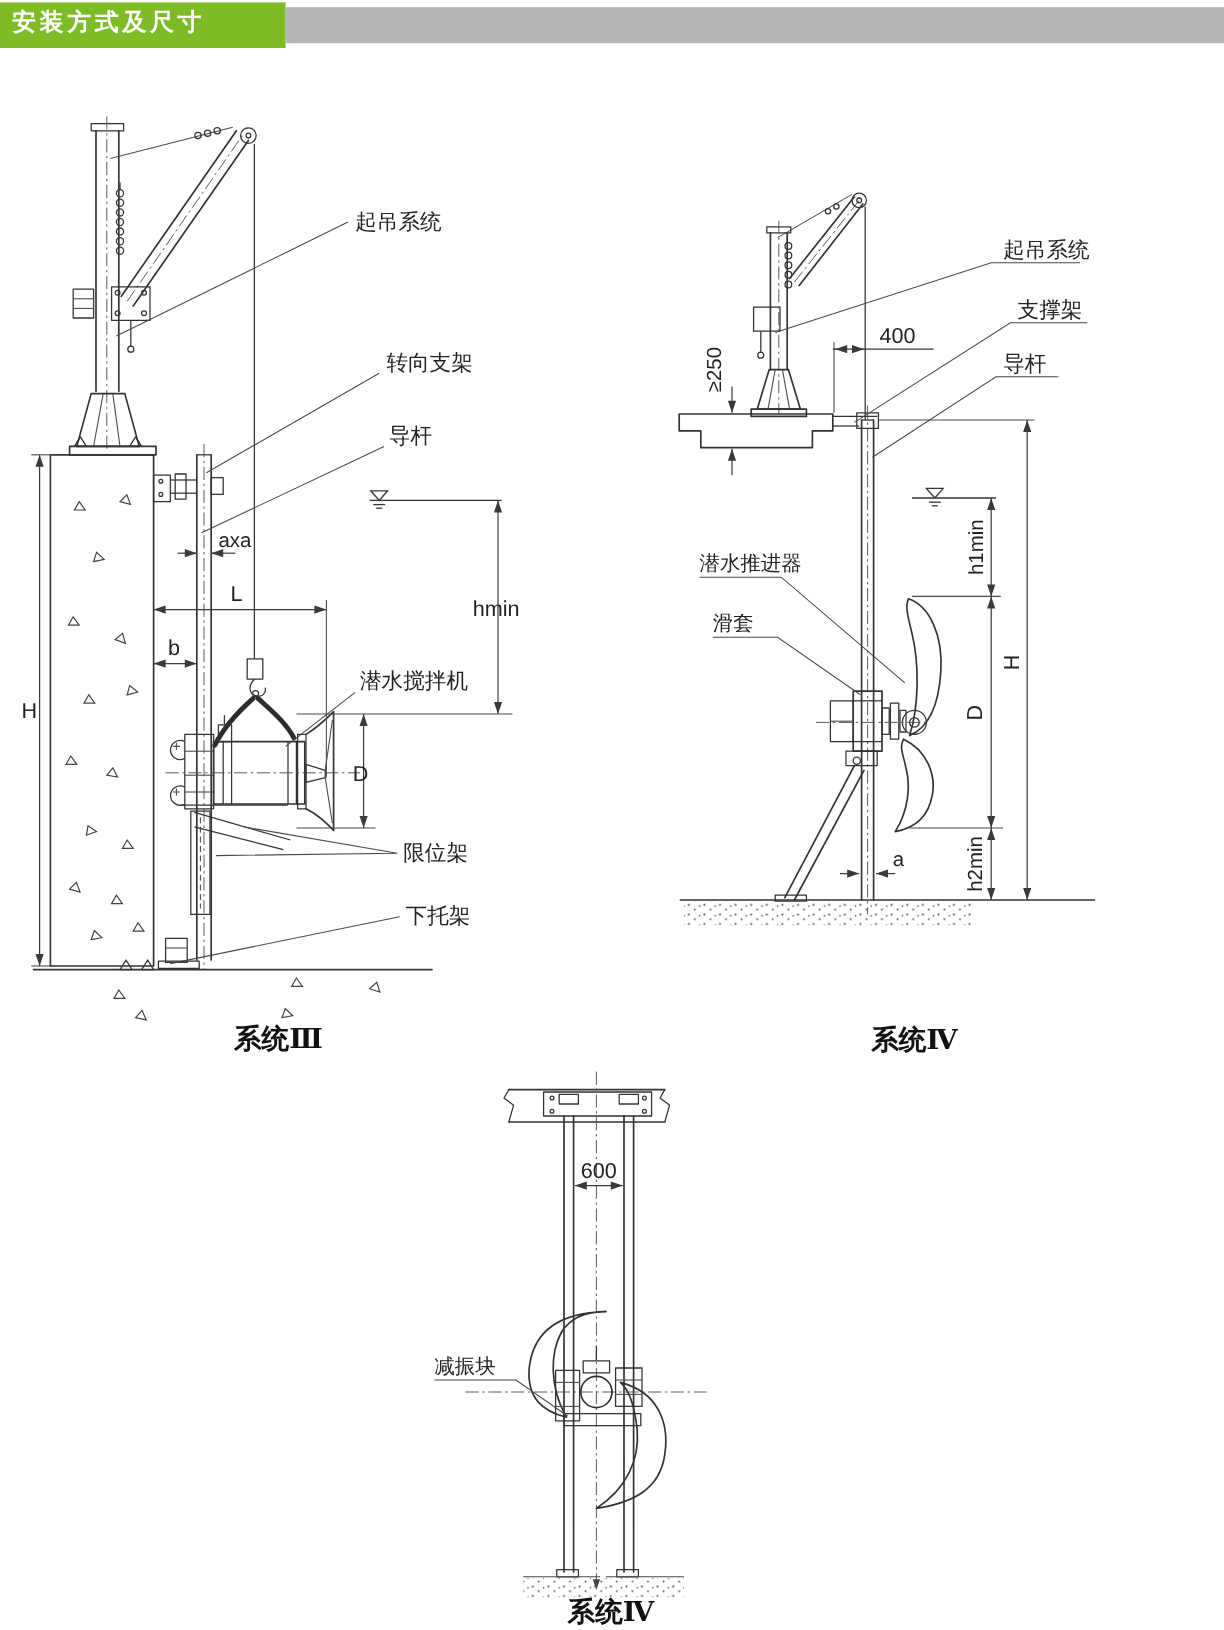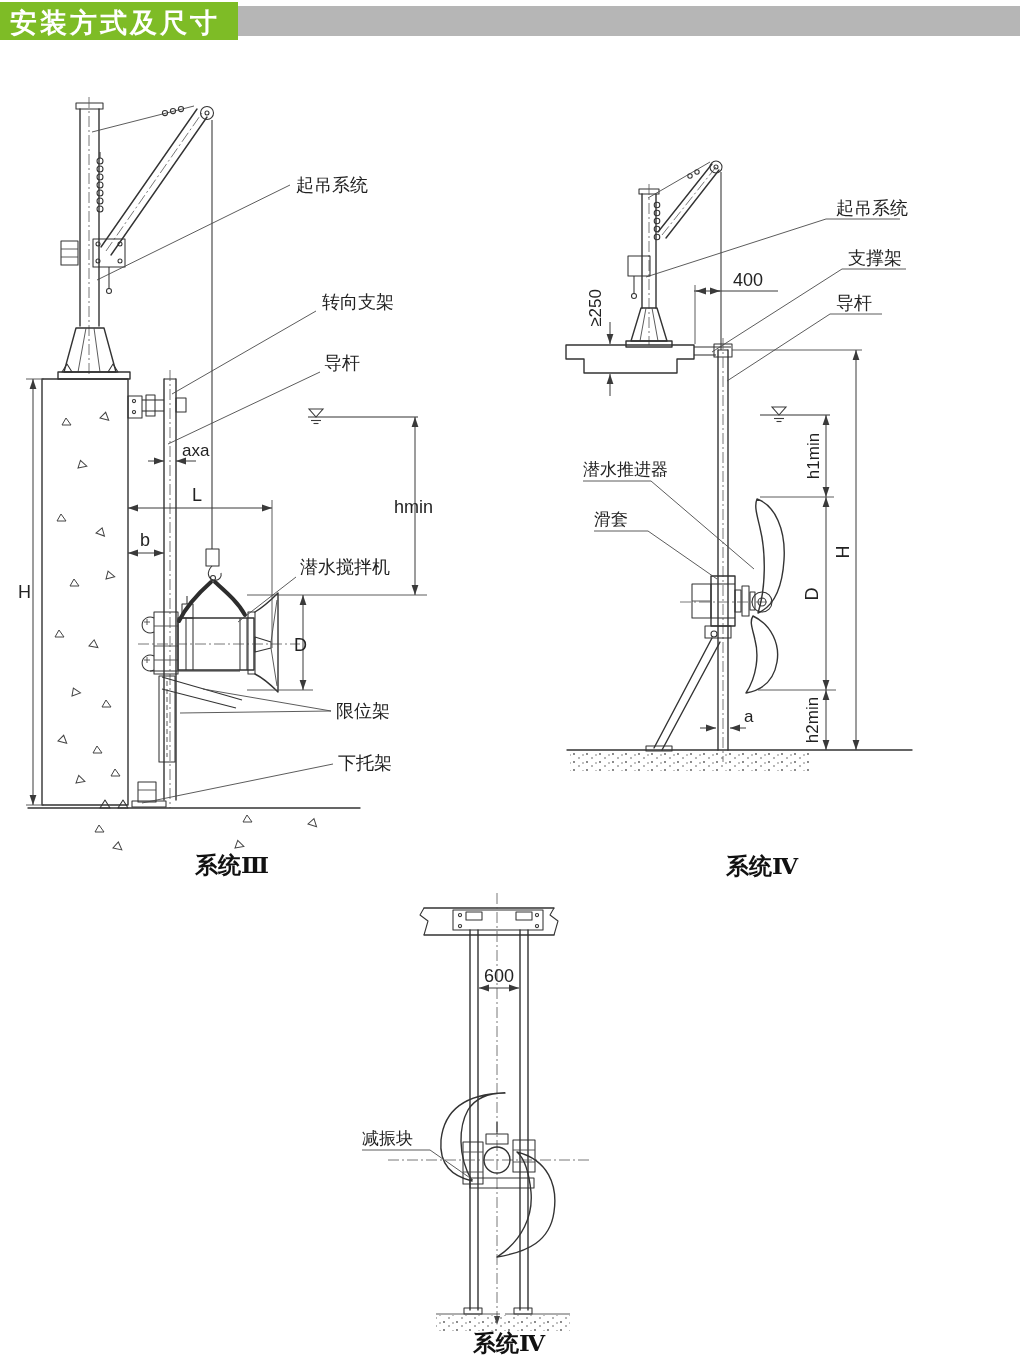--- a/index.html
+++ b/index.html
@@ -1,20 +1,20 @@
 <!DOCTYPE html>
 <html><head>
 <meta charset="utf-8">
 <style>
   html,body{margin:0;padding:0;}
   body{width:1020px;height:1358px;background:#ffffff;position:relative;
        font-family:"Liberation Sans","DejaVu Sans",sans-serif;overflow:hidden;}
   .hdr-green{position:absolute;left:0;top:2px;width:238px;height:38px;background:#7ebc26;}
   .hdr-gray{position:absolute;left:238px;top:6px;width:782px;height:30px;background:#b6b6b6;}
-  .hdr-title{position:absolute;left:10px;top:5px;font-size:27px;font-weight:bold;
+  .hdr-title{position:absolute;left:10px;top:5px;font-size:20px;font-weight:bold;
              color:#ffffff;letter-spacing:3px;white-space:nowrap;}
   svg{position:absolute;left:0;top:0;}
   .ln{stroke:#333;fill:none;stroke-width:1.4;stroke-linejoin:round;stroke-linecap:round;}
   .ln2{stroke:#333;fill:none;stroke-width:1.05;stroke-linejoin:round;}
   .thin{stroke:#4a4a4a;fill:none;stroke-width:0.9;}
   .thick{stroke:#2d2d2d;fill:none;stroke-width:4;stroke-linecap:round;}
   .cl{stroke:#555;fill:none;stroke-width:0.8;stroke-dasharray:11 3 2 3;}
   .dim{stroke:#3a3a3a;fill:none;stroke-width:1;}
   text{font-family:"Liberation Sans","DejaVu Sans",sans-serif;fill:#222;}
   .lbl{font-size:18px;}

